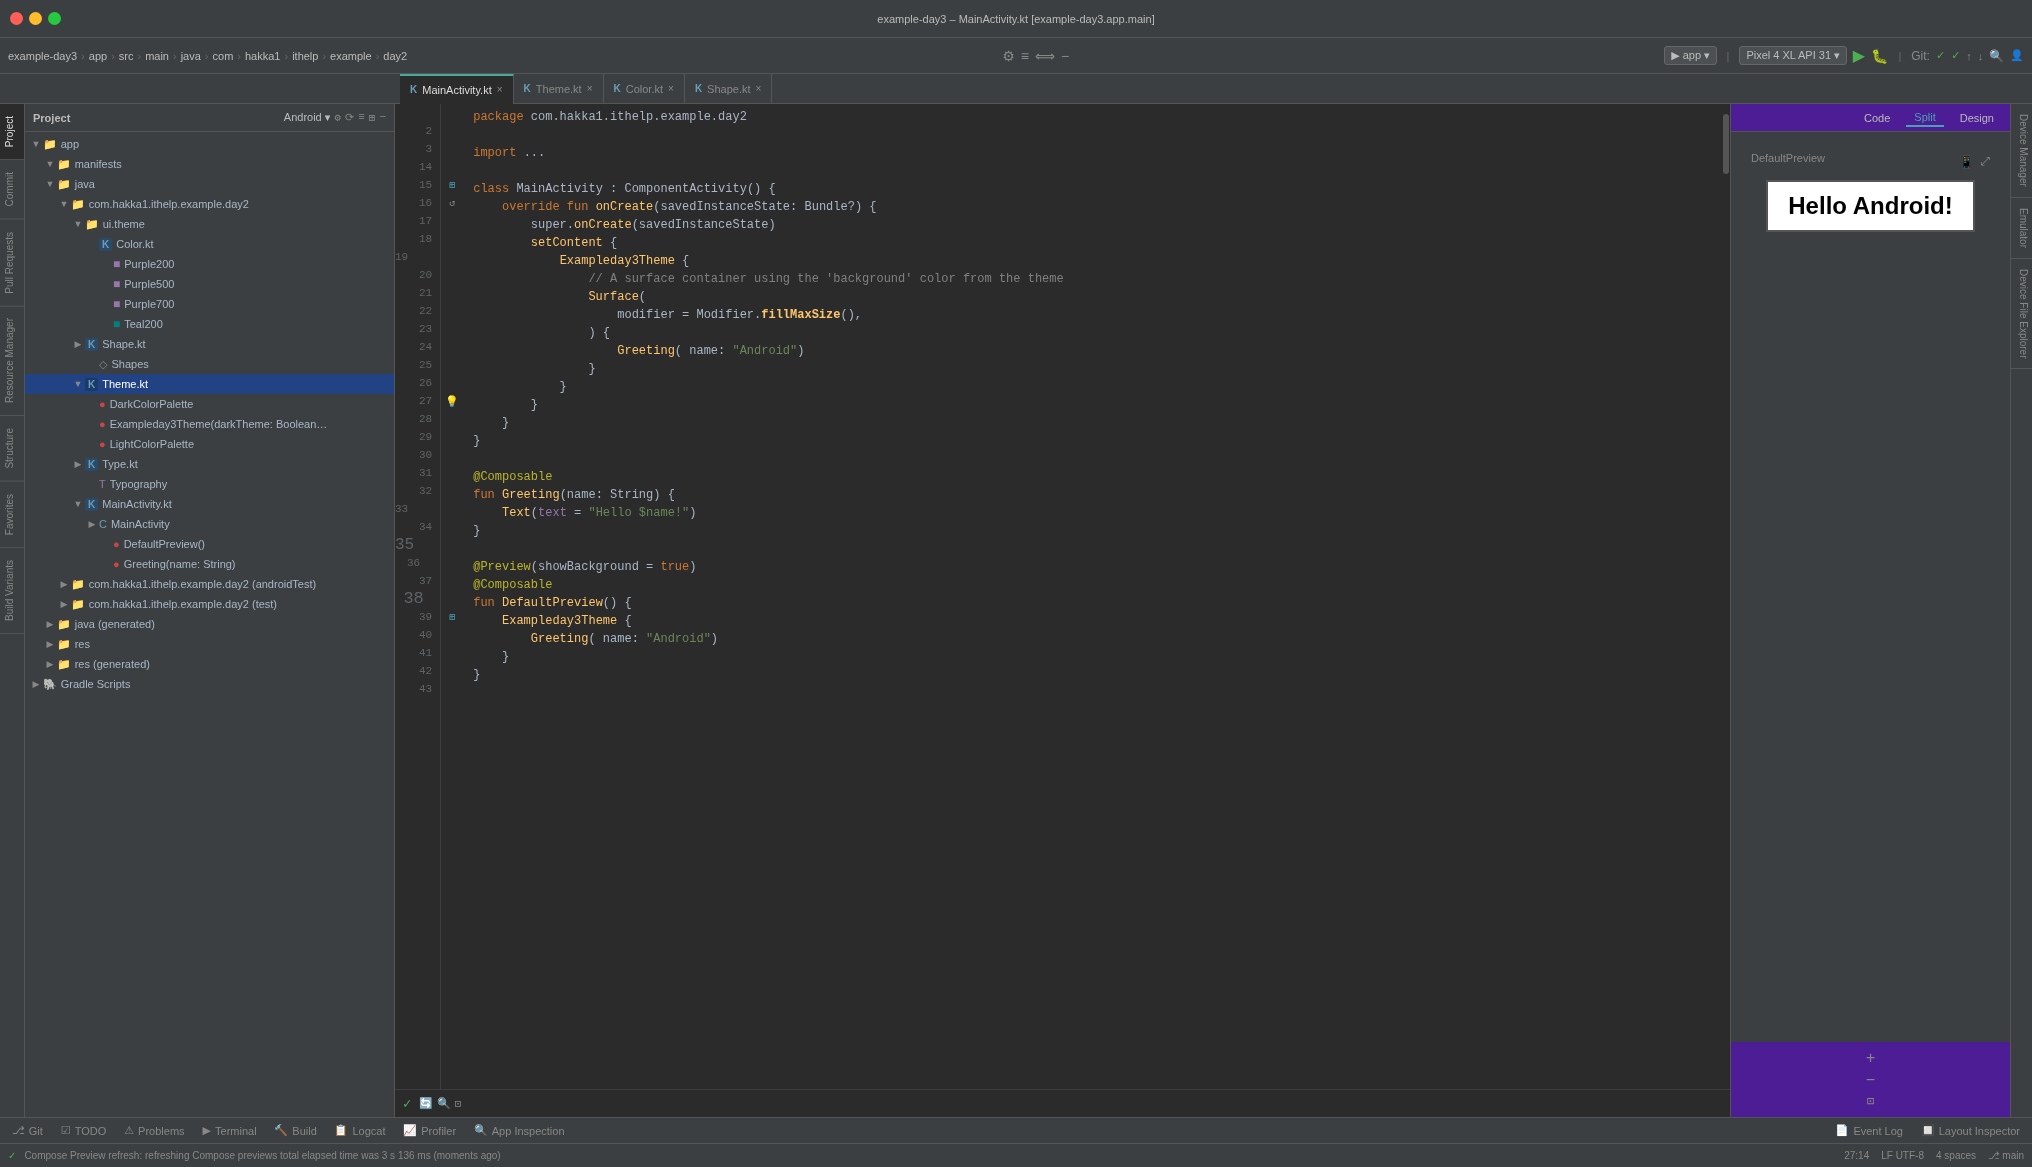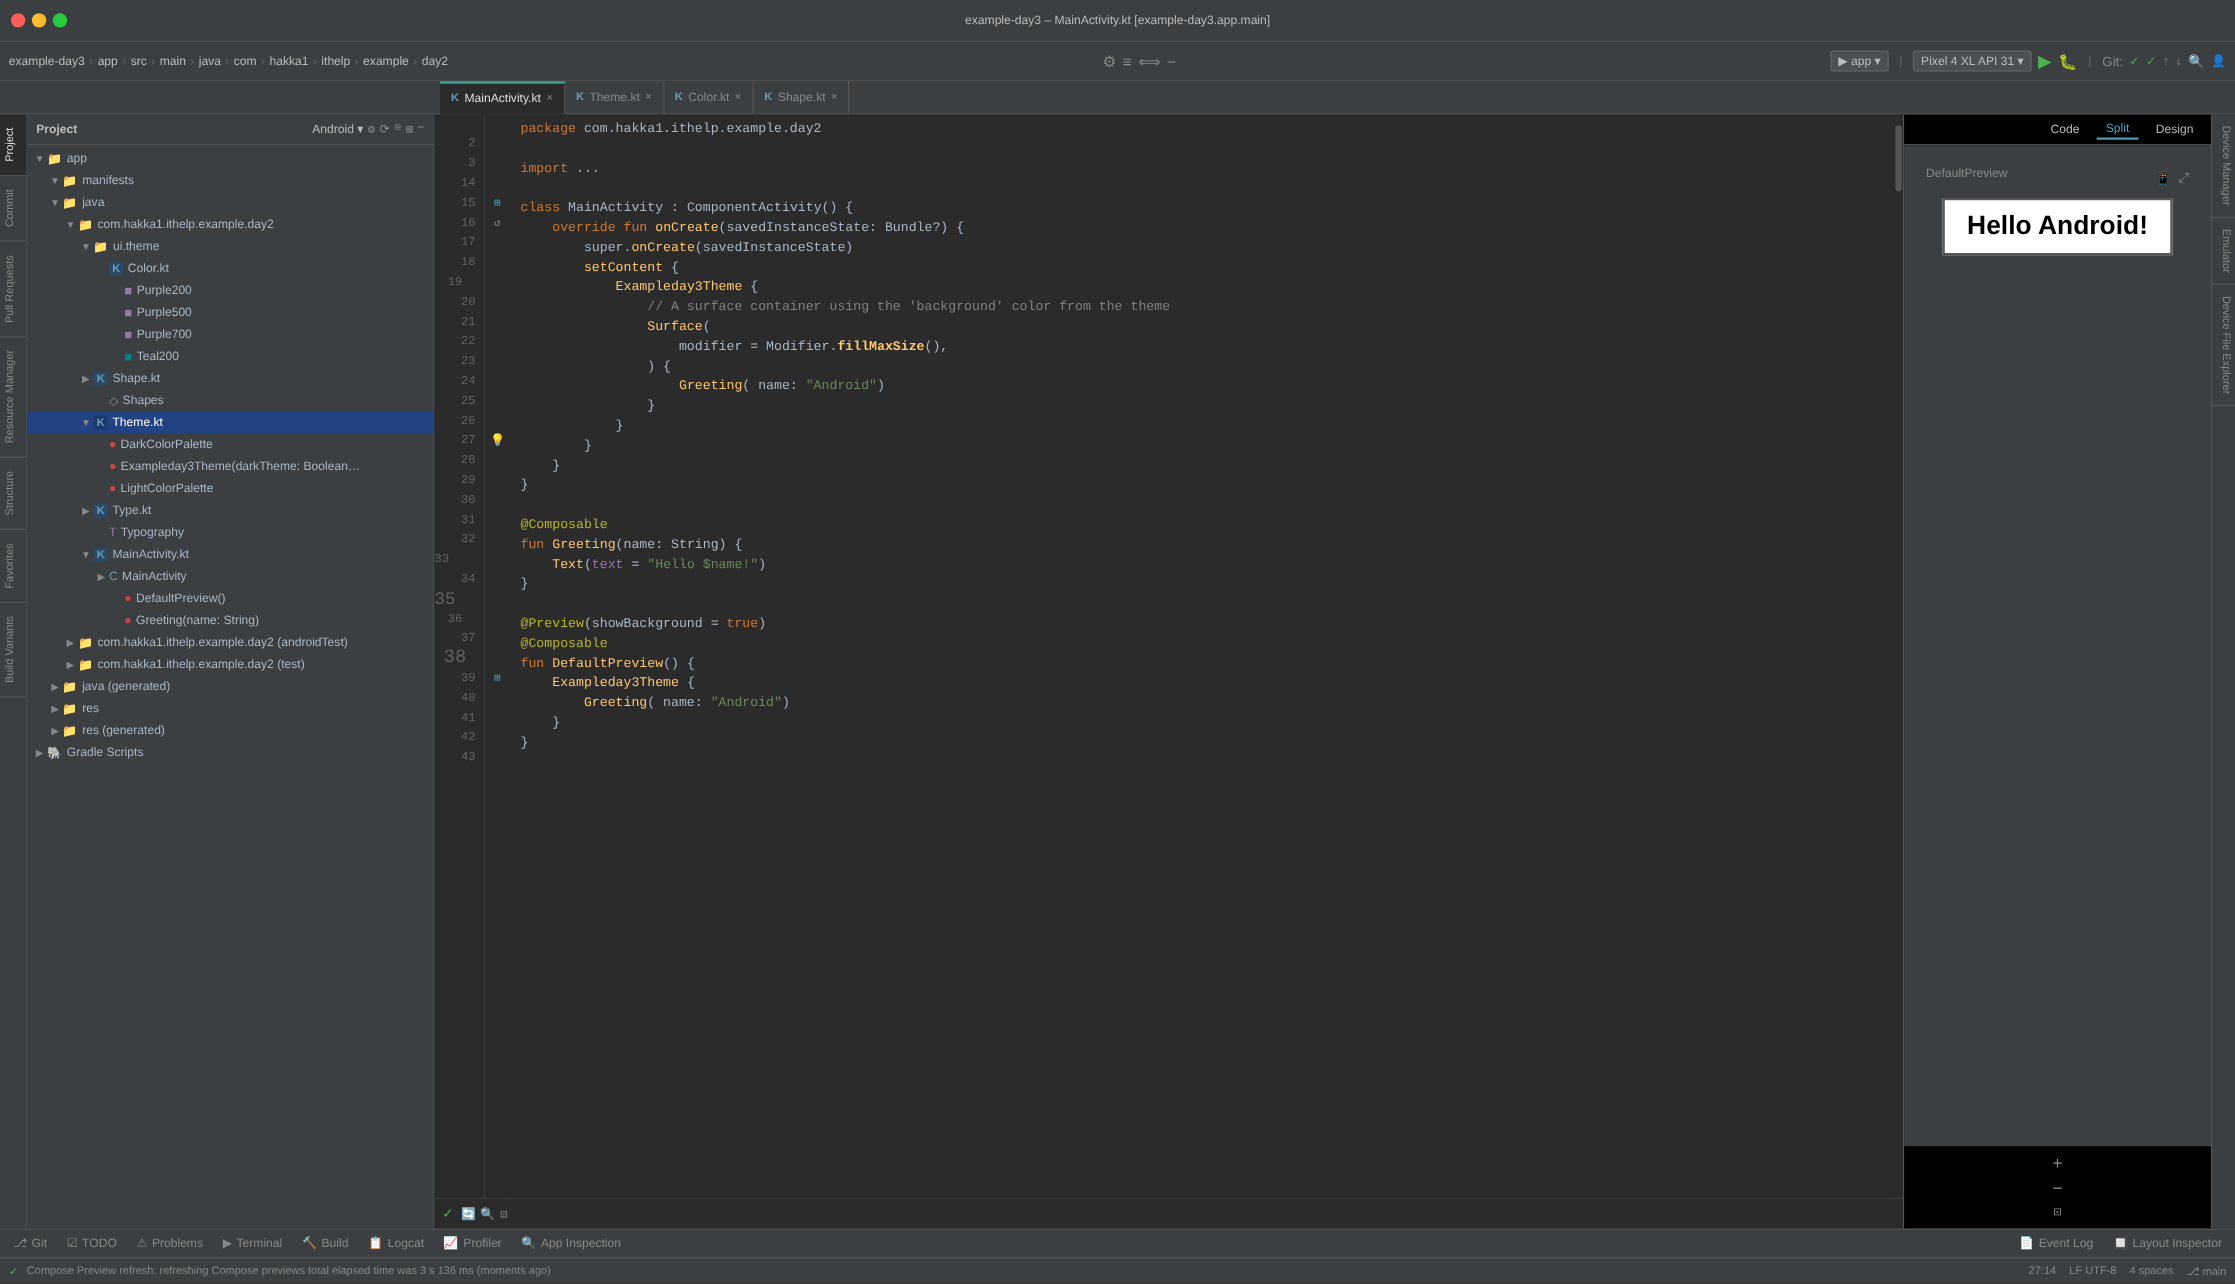--- a/index.html
+++ b/index.html
@@ -184,21 +184,21 @@
     .code-line {
       height: 18px;
       white-space: pre;
       display: flex;
       align-items: center;
     }
 
     
     .right-panel {
       width: 280px;
-      background: #000000;
+      background: #4c1d95;
       border-left: 1px solid #555;
       display: flex;
       flex-direction: column;
     }
     .right-panel-top {
       height: 28px;
       display: flex;
       align-items: center;
       justify-content: flex-end;
       padding: 0 8px;
@@ -675,21 +675,21 @@
 
         <div style="display:flex; flex-direction:column; background:#2b2b2b; border-right:1px solid #3c3f41; min-width:40px;">
           <div style="height:18px; line-height:18px; text-align:right; padding-right:8px; color:#606366; font-size:11px; padding-top:4px;"></div>
           <div style="height:18px; line-height:18px; text-align:right; padding-right:8px; color:#606366; font-size:11px;">2</div>
           <div style="height:18px; line-height:18px; text-align:right; padding-right:8px; color:#606366; font-size:11px;">3</div>
           <div style="height:18px; line-height:18px; text-align:right; padding-right:8px; color:#606366; font-size:11px;">14</div>
           <div style="height:18px; line-height:18px; text-align:right; padding-right:8px; color:#606366; font-size:11px;margin-left:24px;">15</div>
           <div style="height:18px; line-height:18px; text-align:right; padding-right:8px; color:#606366; font-size:11px;">16</div>
           <div style="height:18px; line-height:18px; text-align:right; padding-right:8px; color:#606366; font-size:11px;">17</div>
           <div style="height:18px; line-height:18px; text-align:right; padding-right:8px; color:#606366; font-size:11px;">18</div>
-          <div style="height:18px; line-height:18px; text-align:center; padding-right:8px; color:#606366; font-size:11px;">19</div>
+          <div style="height:18px; line-height:18px; text-align:left; padding-right:8px; color:#606366; font-size:11px;">19</div>
           <div style="height:18px; line-height:18px; text-align:right; padding-right:8px; color:#606366; font-size:11px;">20</div>
           <div style="height:18px; line-height:18px; text-align:right; padding-right:8px; color:#606366; font-size:11px;">21</div>
           <div style="height:18px; line-height:18px; text-align:right; padding-right:8px; color:#606366; font-size:11px;">22</div>
           <div style="height:18px; line-height:18px; text-align:right; padding-right:8px; color:#606366; font-size:11px;">23</div>
           <div style="height:18px; line-height:18px; text-align:right; padding-right:8px; color:#606366; font-size:11px;">24</div>
           <div style="height:18px; line-height:18px; text-align:right; padding-right:8px; color:#606366; font-size:11px;">25</div>
           <div style="height:18px; line-height:18px; text-align:right; padding-right:8px; color:#606366; font-size:11px;">26</div>
           <div style="height:18px; line-height:18px; text-align:right; padding-right:8px; color:#606366; font-size:11px;">27</div>
           <div style="height:18px; line-height:18px; text-align:right; padding-right:8px; color:#606366; font-size:11px;">28</div>
           <div style="height:18px; line-height:18px; text-align:right; padding-right:8px; color:#606366; font-size:11px;">29</div>

